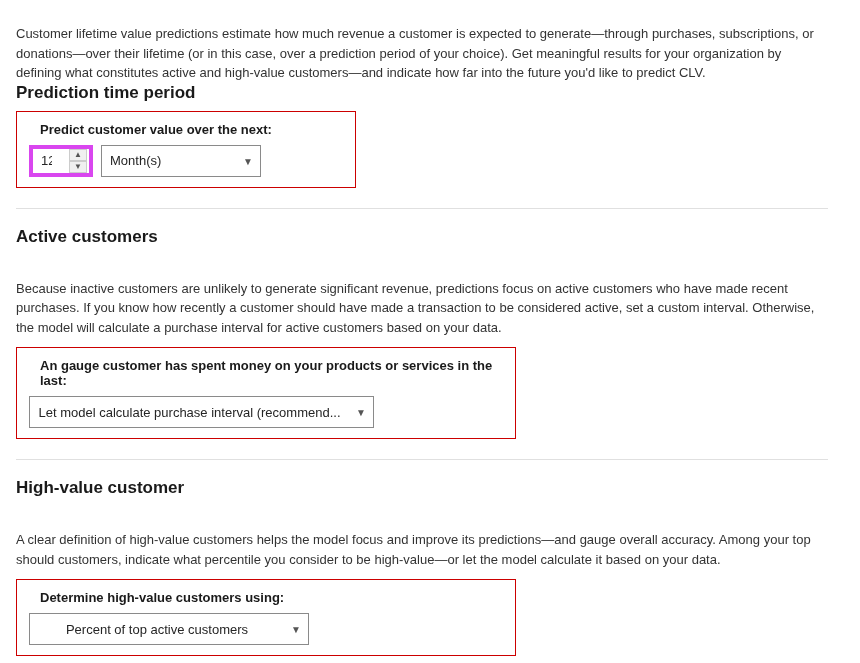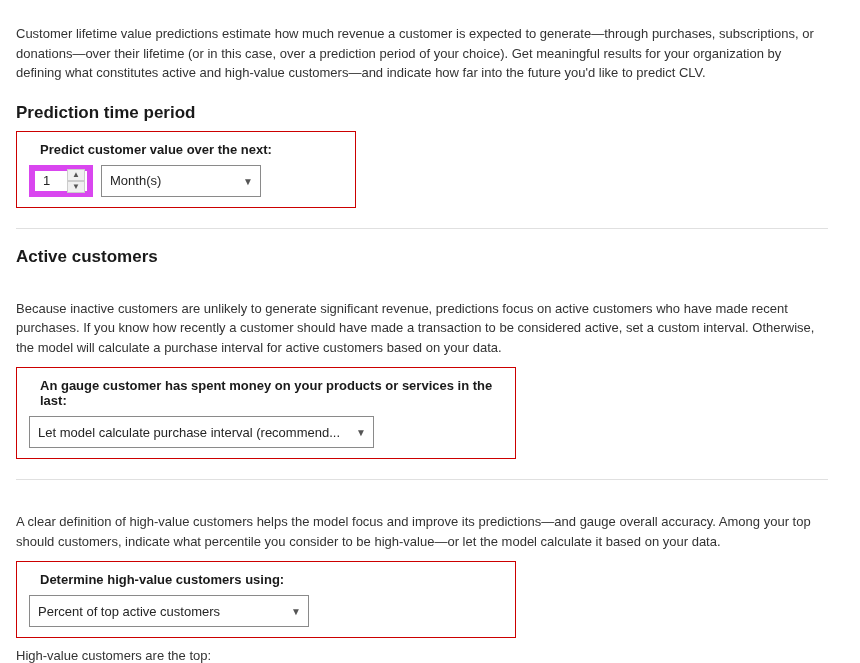--- a/index.html
+++ b/index.html
@@ -21,21 +21,20 @@
     h1 {
       font-size: 22px;
       font-weight: 600;
       margin-bottom: 10px;
       color: #1a1a1a;
     }
     .intro-text {
       font-size: 13px;
       color: #333;
       line-height: 1.5;
-      margin-bottom: 20px;
     }
     .section-title {
       font-size: 17px;
       font-weight: 700;
       margin-bottom: 8px;
       color: #1a1a1a;
     }
     .section-description {
       font-size: 13px;
       color: #333;
@@ -66,21 +65,21 @@
     }
     .input-row {
       display: flex;
       align-items: center;
       gap: 8px;
     }
     .number-input-wrapper {
       position: relative;
       display: flex;
       align-items: center;
-      border: 6px solid #d946ef;
+      border: 4px solid #d946ef;
       width: 64px;
       height: 32px;
       background: #fff;
     }
     .number-input {
       width: 100%;
       height: 100%;
       border: none;
       outline: none;
       padding: 0 22px 0 8px;
@@ -120,20 +119,21 @@
       padding: 0 32px 0 8px;
       font-size: 13px;
       color: #252525;
       background: #fff;
       cursor: pointer;
       outline: none;
       min-width: 160px;
     }
     .select-dropdown.wide {
       min-width: 280px;
+      text-align: center;
     }
     .chevron-down {
       position: absolute;
       right: 8px;
       top: 50%;
       transform: translateY(-50%);
       pointer-events: none;
       color: #555;
       font-size: 10px;
     }
@@ -191,20 +191,21 @@
           <option>Custom interval</option>
         </select>
         <span class="chevron-down">▼</span>
       </div>
     </div>
   </div>
 
   <hr class="divider">
 
   <div class="section-block">
+    <div class="section-title">High-value customer</div>
     <p class="section-description">A clear definition of high-value customers helps the model focus and improve its predictions—and gauge overall accuracy. Among your top should customers, indicate what percentile you consider to be high-value—or let the model calculate it based on your data.</p>
     <div class="red-bordered-box full-width">
       <div class="box-label">Determine high-value customers using:</div>
       <div class="select-wrapper">
         <select class="select-dropdown wide">
           <option>Percent of top active customers</option>
           <option>Model calculated</option>
         </select>
         <span class="chevron-down">▼</span>
       </div>

